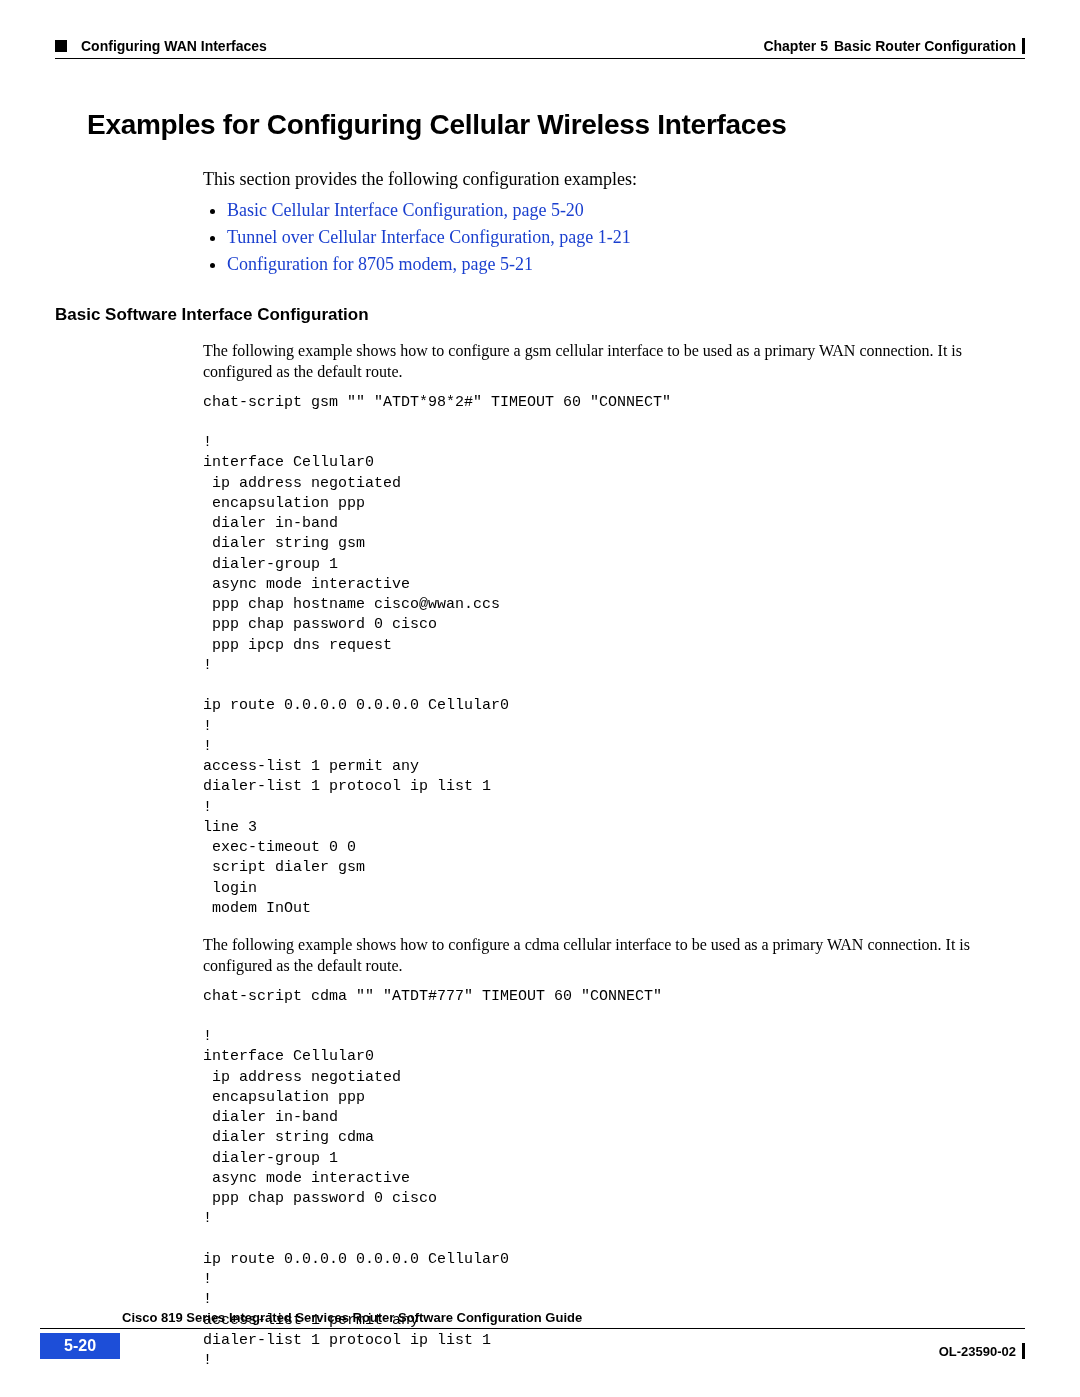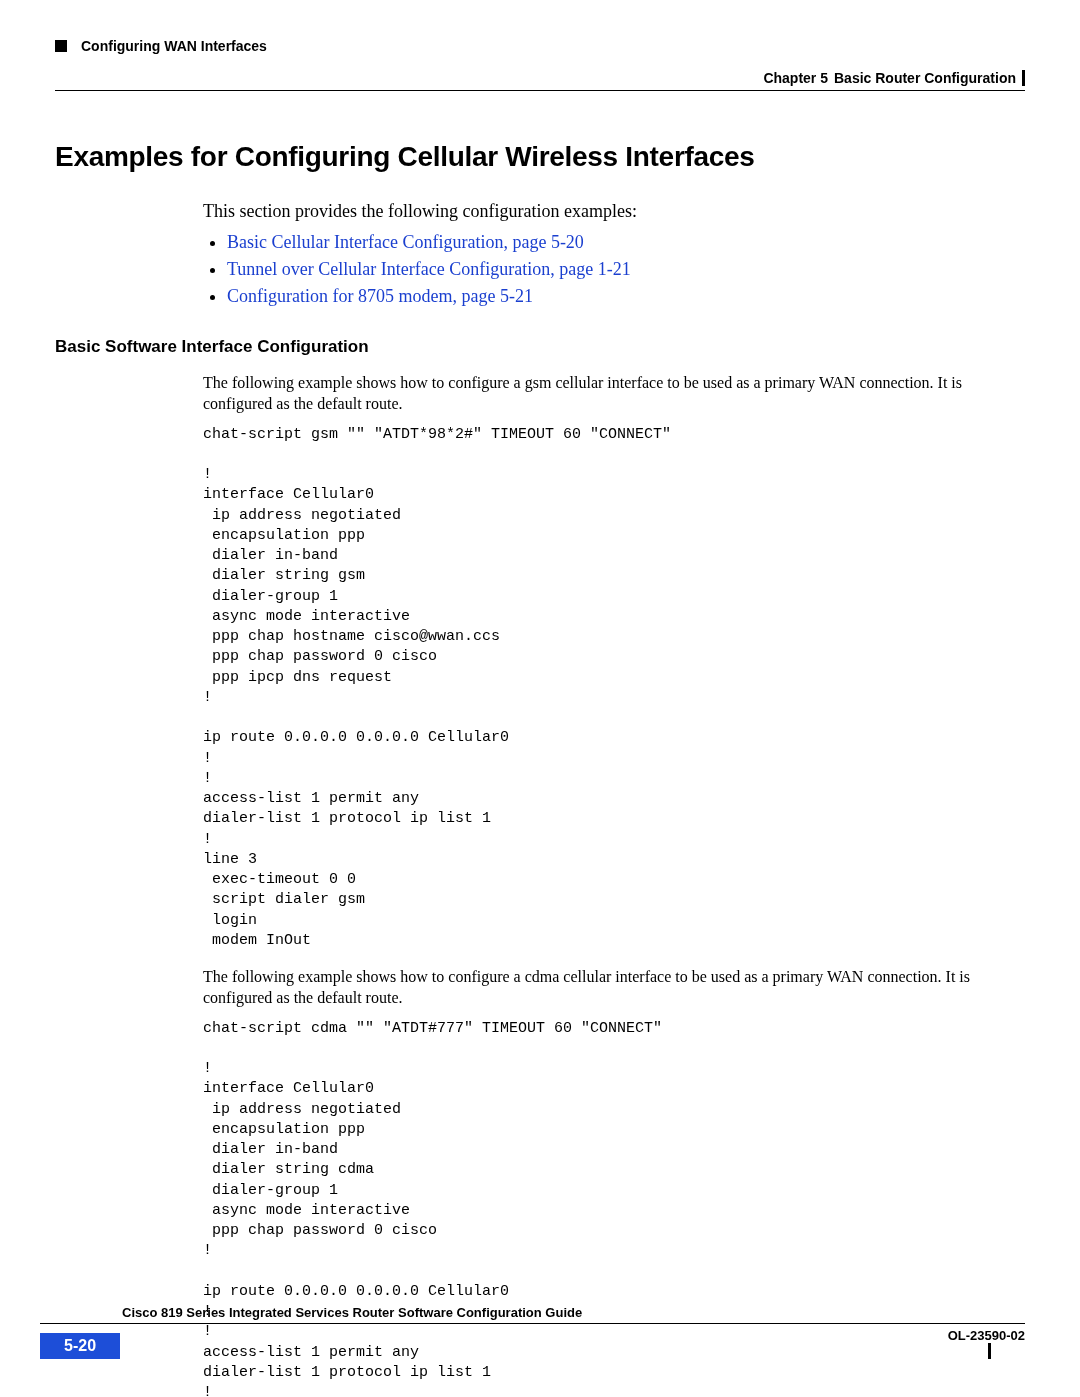--- a/index.html
+++ b/index.html
@@ -16,33 +16,34 @@
     .header-row {
       display: flex;
       justify-content: space-between;
       align-items: flex-start;
       margin-bottom: 4px;
       font-family: Arial, Helvetica, sans-serif;
       font-size: 14px;
       font-weight: bold;
     }
     .header-left { display: flex; align-items: center; }
-    .header-right { display: flex; align-items: flex-end; margin-top: 32px; }
+    .header-right { display: flex; align-items: flex-end; }
     .sq-left, .sq-right { width: 12px; height: 12px; background: #000; display: inline-block; }
     .sq-left { margin-right: 14px; }
     .header-right .label-ch { margin-right: 6px; }
     .header-right .bar { width: 3px; height: 16px; background:#000; display:inline-block; margin-left: 6px;}
     .divider-top { height: 1px; background: #000; margin: 2px 0 50px 0; }
 
     h1.section-title {
       font-family: Arial, Helvetica, sans-serif;
       font-weight: bold;
       font-size: 28px;
       margin-bottom: 28px;
       letter-spacing: -0.3px;
+      margin-left: 32px;
     }
     .intro { margin-left: 148px; font-size: 18px; margin-bottom: 10px; }
     .link-list { margin-left: 172px; list-style: disc; }
     .link-list li { color:#000; margin-bottom: 6px; font-size: 18px; }
     .link-list li span { color: #1a3fcf; }
 
     h2.subhead {
       font-family: Arial, Helvetica, sans-serif;
       font-weight: bold;
       font-size: 17px;
@@ -76,21 +77,21 @@
     }
     .footer-left { display: flex; align-items: center; }
     .page-badge {
       background: #1d4ed8; color:#fff;
       padding: 4px 24px;
       font-size: 16px;
       margin-right: 14px;
       font-family: Arial, Helvetica, sans-serif;
     }
     .guide-title { font-size: 13px; font-weight: bold; font-family: Arial, Helvetica, sans-serif; position: absolute; left: 82px; top: -18px; }
-    .footer-right { display:flex; align-items:center;flex-direction:column; }
+    .footer-right { display:flex; align-items:center; }
     .footer-right .bar2 { width:3px; height:16px; background:#000; display:inline-block; margin-left:6px; }
   </style>
 </head>
 <body>
 
 <div class="page">
 
   <div class="header-row">
     <div class="header-left">
       <span class="sq-left"></span>

